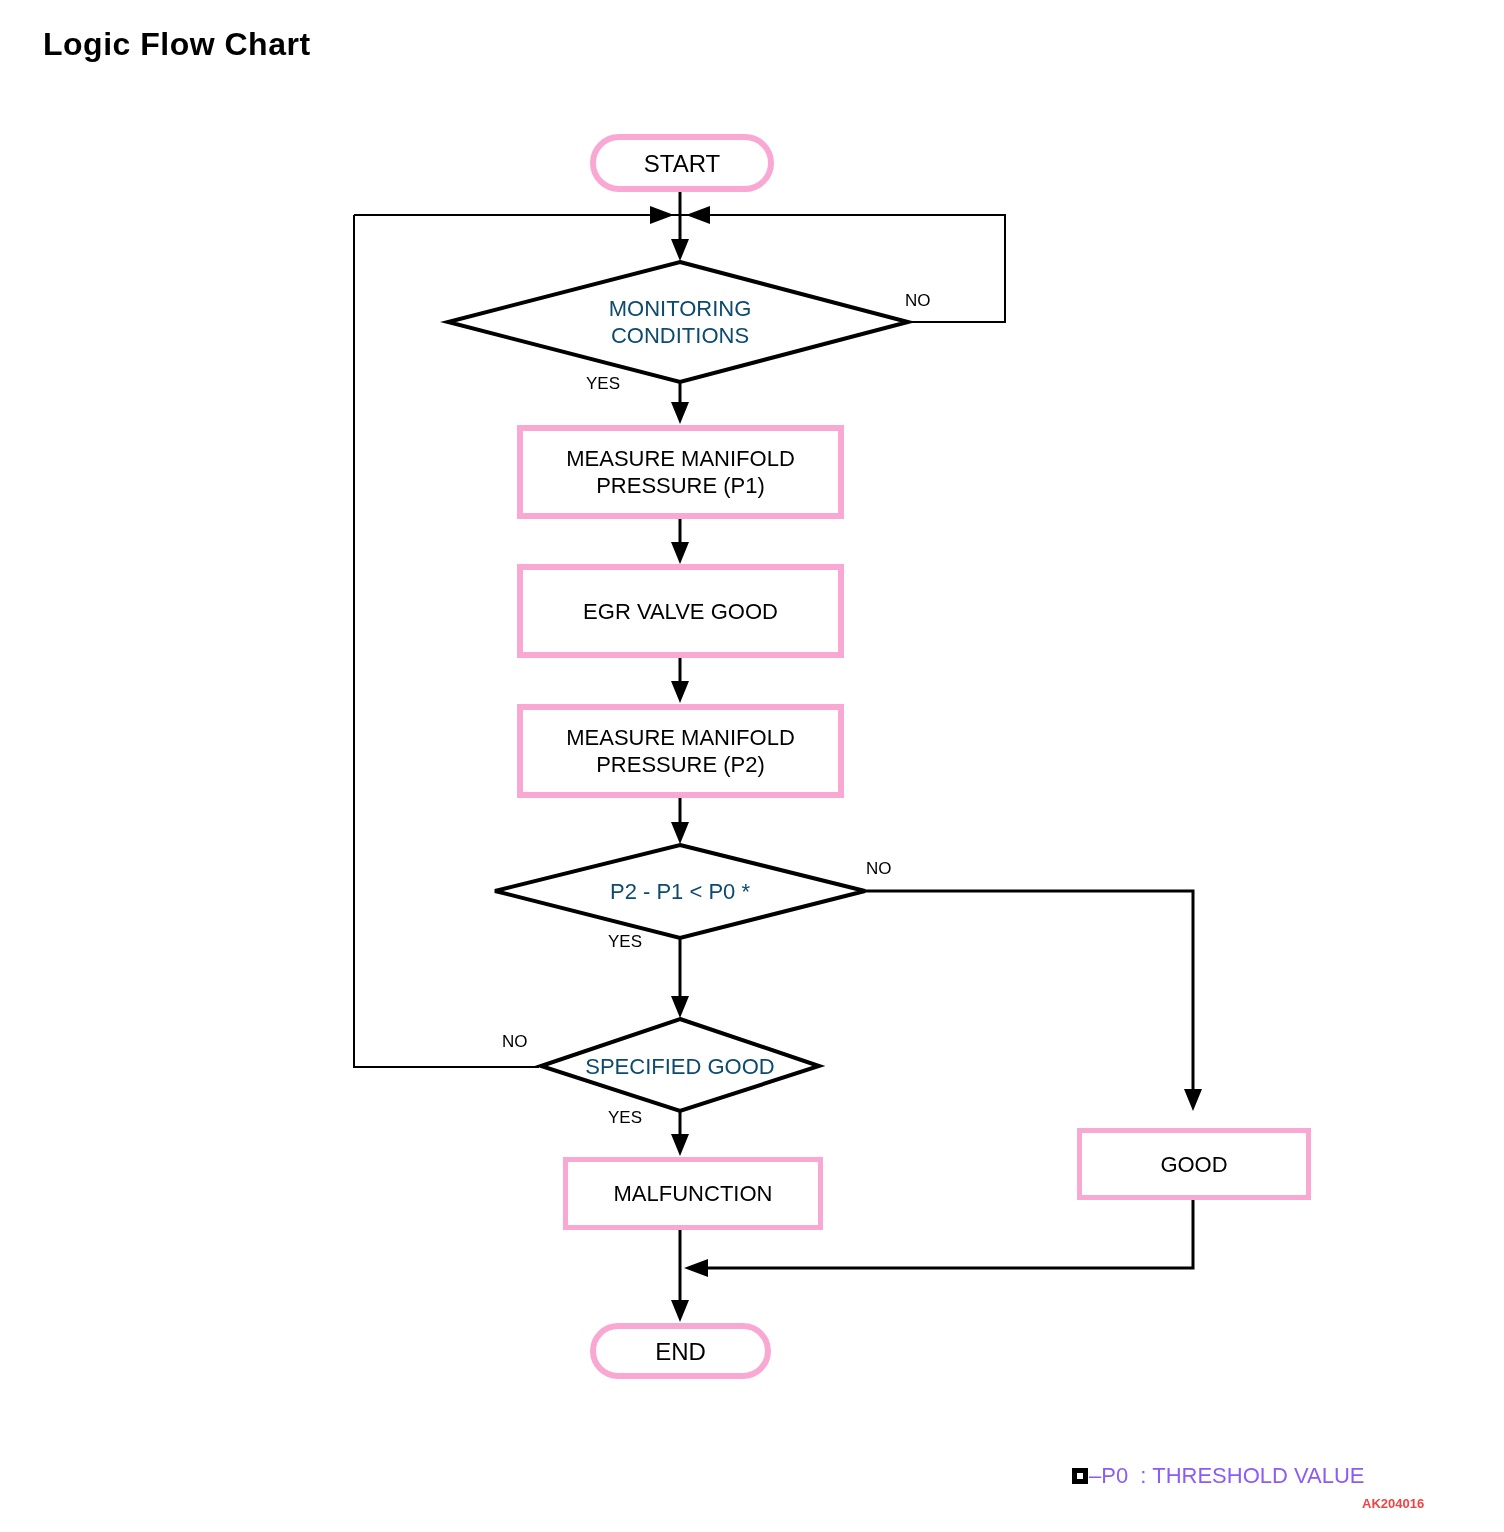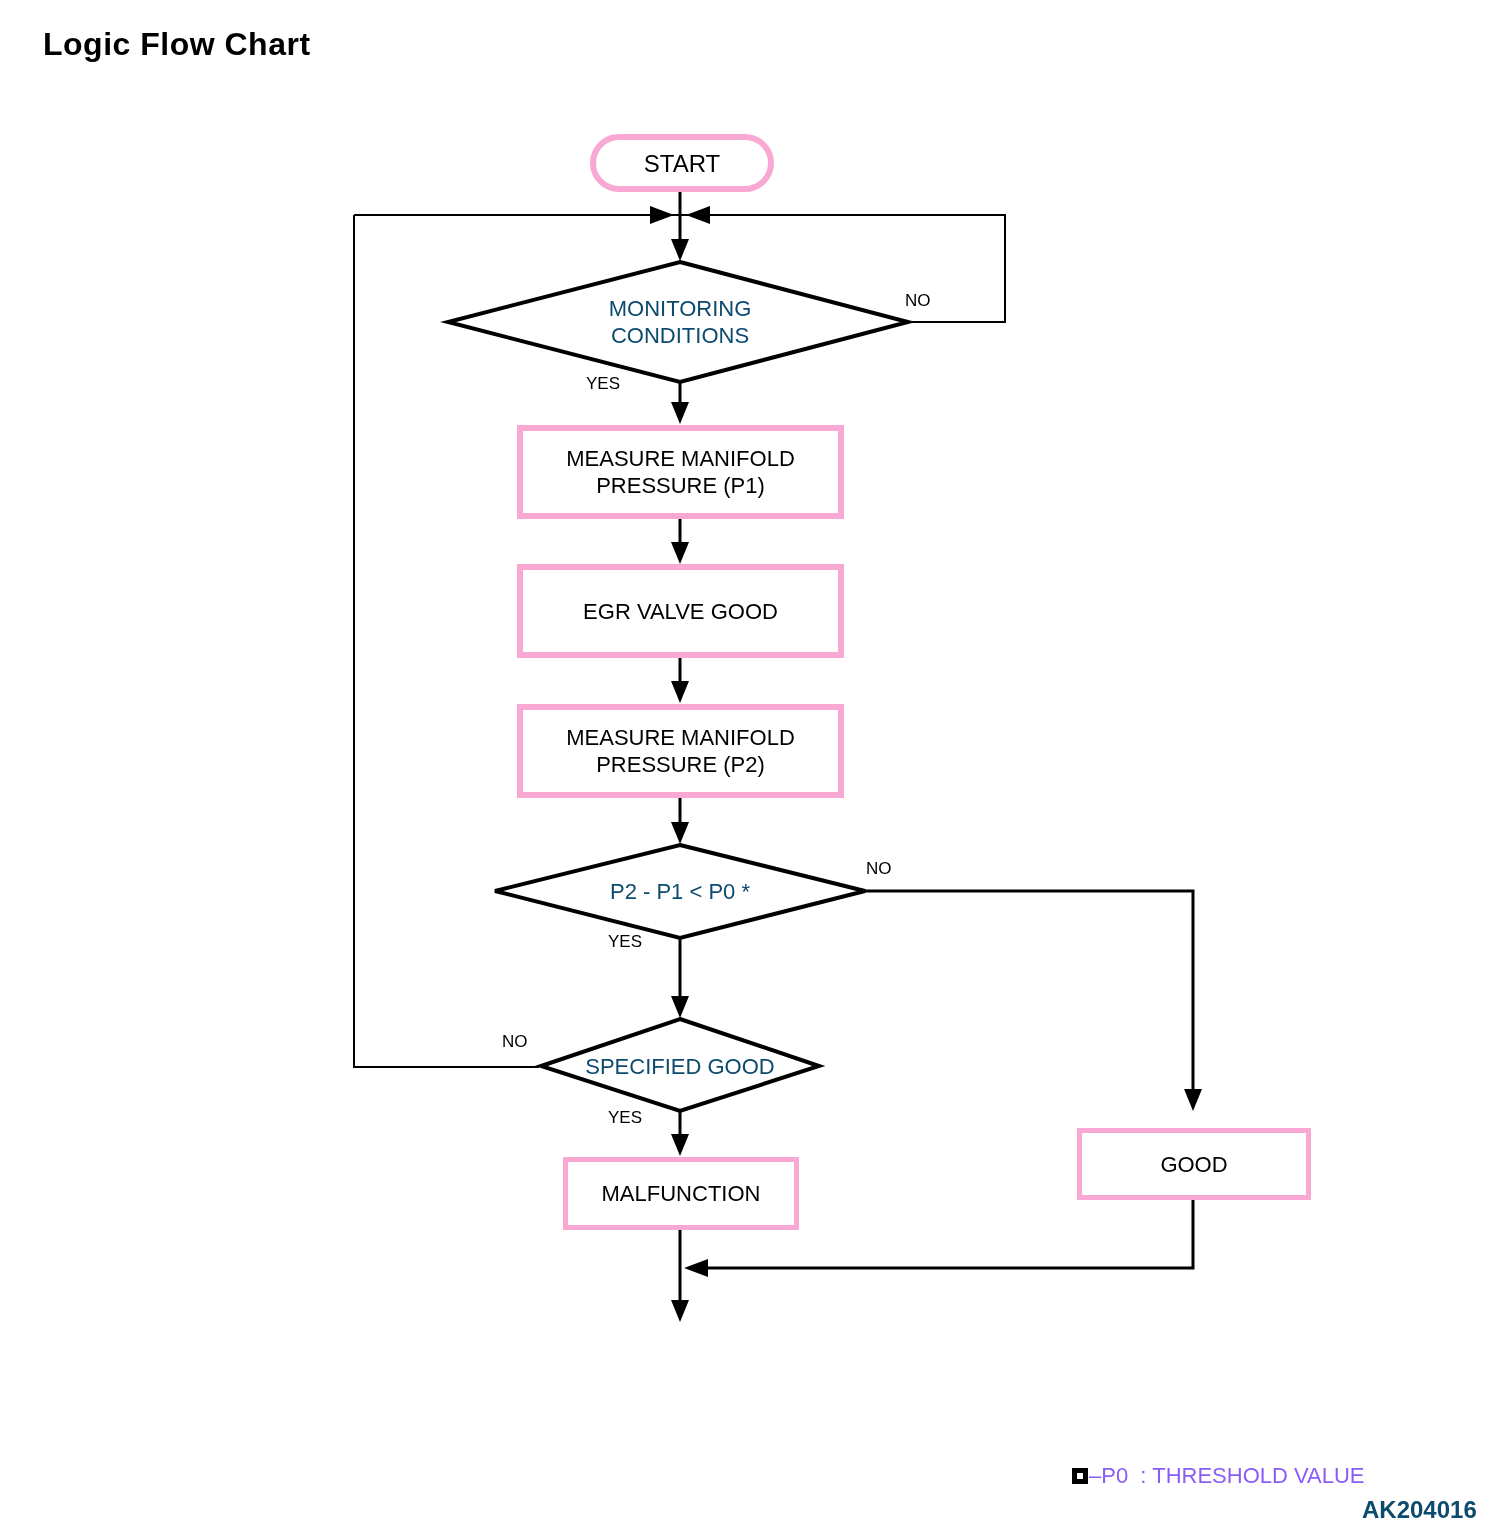--- a/index.html
+++ b/index.html
@@ -85,23 +85,23 @@
     width: 16px;
     height: 16px;
     border: 5px solid #000000;
     background: #ffffff;
     margin-right: 1px;
   }
   #figure-code {
     position: absolute;
     left: 1362px;
     top: 1496px;
-    font-size: 24px;
+    font-size: 13px;
     font-weight: bold;
-    color: #0c4a6e;
+    color: #ef4444;
     z-index: 3;
   }
 </style>
 </head>
 <body>
 
 <div id="canvas">
 
   <div id="page-title">Logic Flow Chart</div>
 
@@ -160,24 +160,25 @@
   <div class="node stadium" style="left:590px; top:134px; width:184px; height:58px;">START</div>
 
   <div class="node" style="left:517px; top:425px; width:327px; height:94px;">MEASURE MANIFOLD
 PRESSURE (P1)</div>
 
   <div class="node" style="left:517px; top:564px; width:327px; height:94px;">EGR VALVE GOOD</div>
 
   <div class="node" style="left:517px; top:704px; width:327px; height:94px;">MEASURE MANIFOLD
 PRESSURE (P2)</div>
 
-  <div class="node thickbox" style="left:563px; top:1157px; width:236px; height:73px;">MALFUNCTION</div>
+  <div class="node thickbox" style="left:563px; top:1157px; width:260px; height:73px;">MALFUNCTION</div>
 
   <div class="node thickbox" style="left:1077px; top:1112px; width:234px; height:72px;margin-top:16px;">GOOD</div>
 
+  <div class="node stadium" style="left:590px; top:1323px; width:181px; height:56px;">END</div>
 
   <div class="diamond-label" style="left:555px; top:288px; width:250px; height:68px;">MONITORING
 CONDITIONS</div>
 
   <div class="diamond-label" style="left:540px; top:876px; width:280px; height:30px;">P2 - P1 &lt; P0 *</div>
 
   <div class="diamond-label" style="left:550px; top:1051px; width:260px; height:30px;">SPECIFIED GOOD</div>
 
   <div class="edge-label" style="left:905px; top:291px;">NO</div>
   <div class="edge-label" style="left:586px; top:374px;">YES</div>

